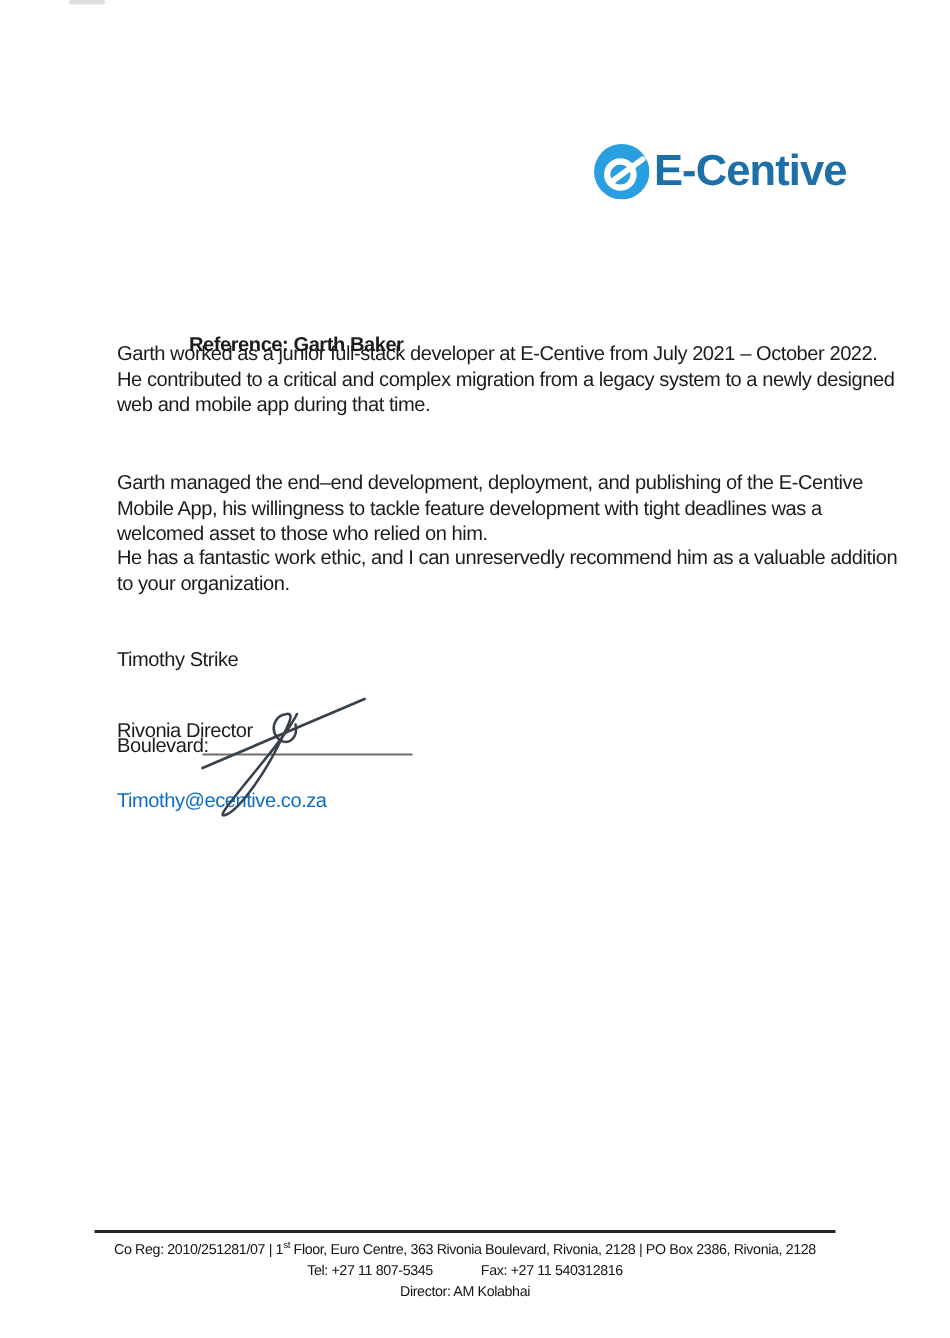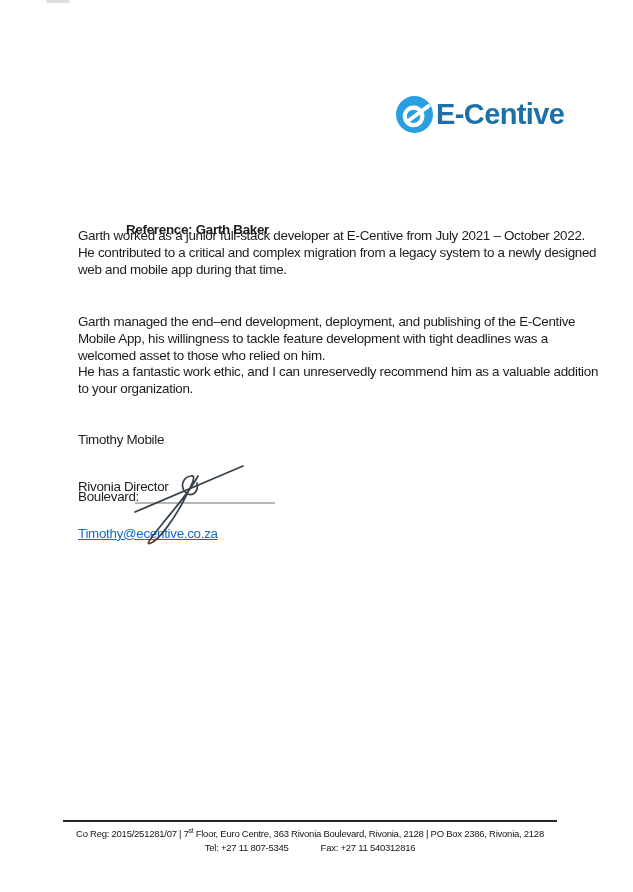--- a/index.html
+++ b/index.html
@@ -25,21 +25,21 @@
     white-space:nowrap;
   }
   
   .txt{position:absolute;left:78px;font-size:13.4px;letter-spacing:-0.3px;
        line-height:16.8px;white-space:pre;color:#1c1c1c;}
   .bold{font-weight:700;margin-left:48px;}
   .refblock{top:186px;line-height:17.4px;}
   .para1{top:228px;}
   .para2{top:295px;margin-top:19px;}
   .signer{top:401px;line-height:15.6px;}
-  .signer a{text-decoration:underline;}
+  .signer a{}
   .siglabel{top:489px;}
   
   .sigart{position:absolute;left:125px;top:450px;width:270px;height:105px;}
   
   .footer-rule{position:absolute;left:63px;top:820px;width:494px;height:2px;background:#262626;}
   .footer{
     position:absolute;left:63px;top:824px;width:494px;
     text-align:center;font-size:9.5px;letter-spacing:-0.25px;
     line-height:13.8px;color:#151515;white-space:nowrap;
   }
@@ -75,34 +75,35 @@
   <div class="txt para1">Garth worked as a junior full-stack developer at E-Centive from July 2021 – October 2022.
 He contributed to a critical and complex migration from a legacy system to a newly designed
 web and mobile app during that time.</div>
   <div class="txt para2">Garth managed the end–end development, deployment, and publishing of the E-Centive
 Mobile App, his willingness to tackle feature development with tight deadlines was a
 welcomed asset to those who relied on him.
 He has a fantastic work ethic, and I can unreservedly recommend him as a valuable addition
 to your organization.</div>
 
   <div class="txt signer">
-    <div>Timothy Mobile</div>
+    <div>Timothy Strike</div>
     <div>Rivonia Director</div>
     <div><a class="email-link" style="color: rgb(15, 108, 196);">Timothy@ecentive.co.za</a></div>
   </div>
 
   <div class="txt siglabel">Boulevard:</div>
   <svg class="sigart" viewBox="0 0 270 105">
     <line x1="10" y1="53" x2="150" y2="53" stroke="#6e6e6e" stroke-width="1.2"></line>
     <line x1="10" y1="62" x2="118" y2="16" stroke="#37424c" stroke-width="1.8" stroke-linecap="round"></line>
     <path d="M 73 26 C 66 40, 50 58, 38 73 C 27 87, 19 96, 26 93 C 34 90, 50 68, 60 48 C 67 34, 72 25, 66 26 C 58 27, 55 36, 60 42 C 66 48, 74 43, 72 33" fill="none" stroke="#37424c" stroke-width="1.7" stroke-linecap="round"></path>
   </svg>
 
   <div class="footer-rule"></div>
   <div class="footer">
-    <div><span>Co Reg: 2015/251281/07  |  7</span><sup>st</sup><span> Floor, Euro Centre, 363 Rivonia Boulevard, Rivonia, 2128  |  PO Box 2386, Rivonia, 2128</span></div>
+    <div><span>Co Reg: 2010/251281/07  |  1</span><sup>st</sup><span> Floor, Euro Centre, 363 Rivonia Boulevard, Rivonia, 2128  |  PO Box 2386, Rivonia, 2128</span></div>
     <div class="telfax">
       <span>Tel: +27 11 807-5345</span>
       <span>Fax: +27 11 540312816</span>
     </div>
+    <div>Director: AM Kolabhai</div>
   </div>
 
 </div>
 
 </body></html>

